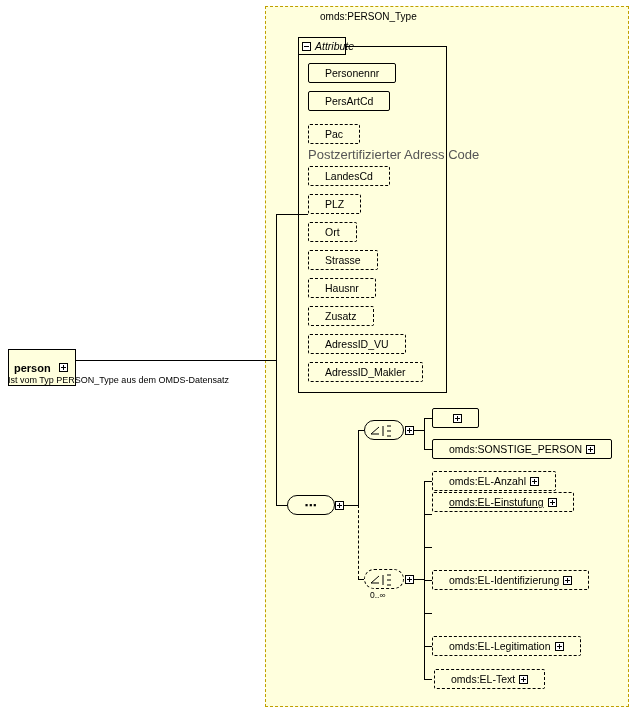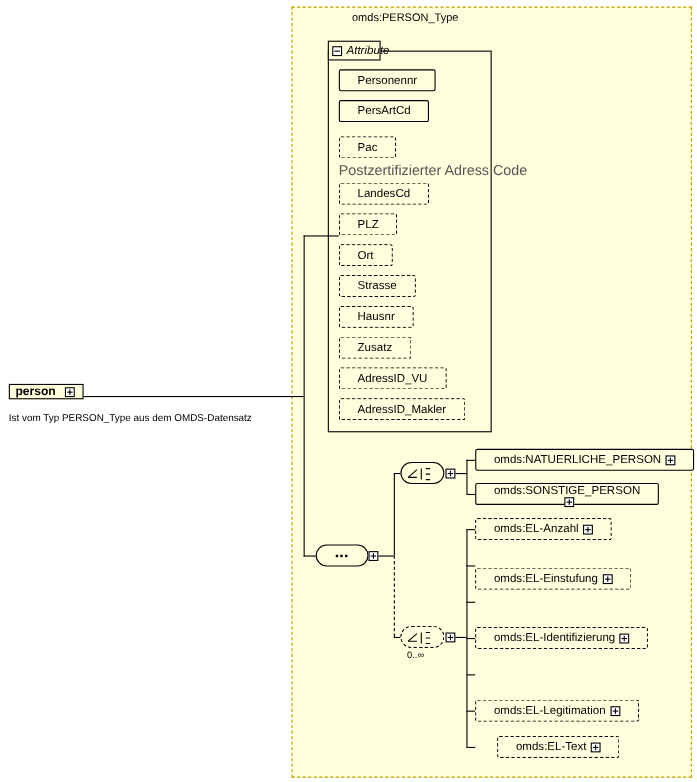--- a/index.html
+++ b/index.html
@@ -20,21 +20,21 @@
   .sq:before{content:"";position:absolute;left:1px;top:3px;width:5px;height:1px;background:#000;}
   .sq.plus:after{content:"";position:absolute;left:3px;top:1px;width:1px;height:5px;background:#000;}
 
   
   .node{position:absolute;height:20px;border:1px solid #000;background:#ffffdd;border-radius:2px;display:flex;align-items:center;padding:0 16px;box-sizing:border-box;white-space:nowrap;}
   .node.dashed{border-style:dashed;}
   .node .lbl{font-size:10.5px;color:#000;line-height:12px;}
   .node .sq{margin-left:4px;}
 
   
-  .rootnode{position:absolute;height:14px;border:1px solid #000;background:#ffffdd;display:flex;align-items:center;padding:0 5px;box-sizing:border-box;}
+  .rootnode{position:absolute;height:37px;border:1px solid #000;background:#ffffdd;display:flex;align-items:center;padding:0 5px;box-sizing:border-box;}
   .rootnode .lbl{font-size:11px;font-weight:bold;color:#000;}
   .rootnode .sq{margin-left:6px;}
 
   .caption{position:absolute;font-size:9px;color:#000;white-space:nowrap;}
   .subcaption{position:absolute;font-size:13px;color:#555;white-space:nowrap;}
 
   
   .h{position:absolute;height:1px;background:#000;}
   .v{position:absolute;width:1px;background:#000;}
   .hd{position:absolute;height:0;border-top:1px dashed #000;}
@@ -126,24 +126,23 @@
       <path d="M22 5 L26 5 M22 10 L26 10 M22 15 L26 15" stroke="#000" stroke-width="1" fill="none"></path>
     </svg>
   </div>
   <span class="sq plus" style="position:absolute;left:405px;top:426px;"></span>
   <div class="h" style="left:414px;top:430px;width:10px;"></div>
   <div class="v" style="left:424px;top:418px;height:31px;"></div>
   <div class="h" style="left:424px;top:418px;width:8px;"></div>
   <div class="h" style="left:424px;top:449px;width:8px;"></div>
 
   <div class="node" style="left:432px;top:408px;">
-    <span class="lbl">omds:NATUERLICHE_PERSON</span>
     <span class="sq plus"></span>
   </div>
-  <div class="node" style="left:432px;top:439px;flex-direction:column;">
+  <div class="node" style="left:432px;top:439px;">
     <span class="lbl">omds:SONSTIGE_PERSON</span>
     <span class="sq plus"></span>
   </div>
 
   <div class="comp dashedcomp" style="left:364px;top:569px;width:40px;border-style:dashed;">
     <svg width="40" height="20" viewBox="0 0 40 20" style="position:absolute;left:0;top:0;">
       <path d="M6 13 L14 6" stroke="#000" stroke-width="1" fill="none"></path>
       <path d="M6 13 L14 13" stroke="#000" stroke-width="1" fill="none"></path>
       <path d="M18 5 L18 15" stroke="#000" stroke-width="1" fill="none"></path>
       <path d="M22 5 L26 5 M22 10 L26 10 M22 15 L26 15" stroke="#000" stroke-width="1" fill="none"></path>
@@ -159,30 +158,30 @@
   <div class="h" style="left:424px;top:547px;width:8px;"></div>
   <div class="h" style="left:424px;top:580px;width:8px;"></div>
   <div class="h" style="left:424px;top:613px;width:8px;"></div>
   <div class="h" style="left:424px;top:646px;width:8px;"></div>
   <div class="h" style="left:424px;top:679px;width:8px;"></div>
 
   <div class="node dashed" style="left:432px;top:471px;">
     <span class="lbl">omds:EL-Anzahl</span>
     <span class="sq plus"></span>
   </div>
-  <div class="node dashed" style="left:432px;top:516px;">
+  <div class="node dashed" style="left:432px;top:492px;text-decoration:underline;">
     <span class="lbl">omds:EL-Einstufung</span>
     <span class="sq plus"></span>
   </div>
   <div class="node dashed" style="left:432px;top:570px;">
     <span class="lbl">omds:EL-Identifizierung</span>
     <span class="sq plus"></span>
   </div>
   <div class="node dashed" style="left:432px;top:636px;">
     <span class="lbl">omds:EL-Legitimation</span>
     <span class="sq plus"></span>
   </div>
-  <div class="node dashed" style="left:452px;top:669px;">
+  <div class="node dashed" style="left:434px;top:669px;">
     <span class="lbl">omds:EL-Text</span>
     <span class="sq plus"></span>
   </div>
 
 </div>
 
 </body></html>

